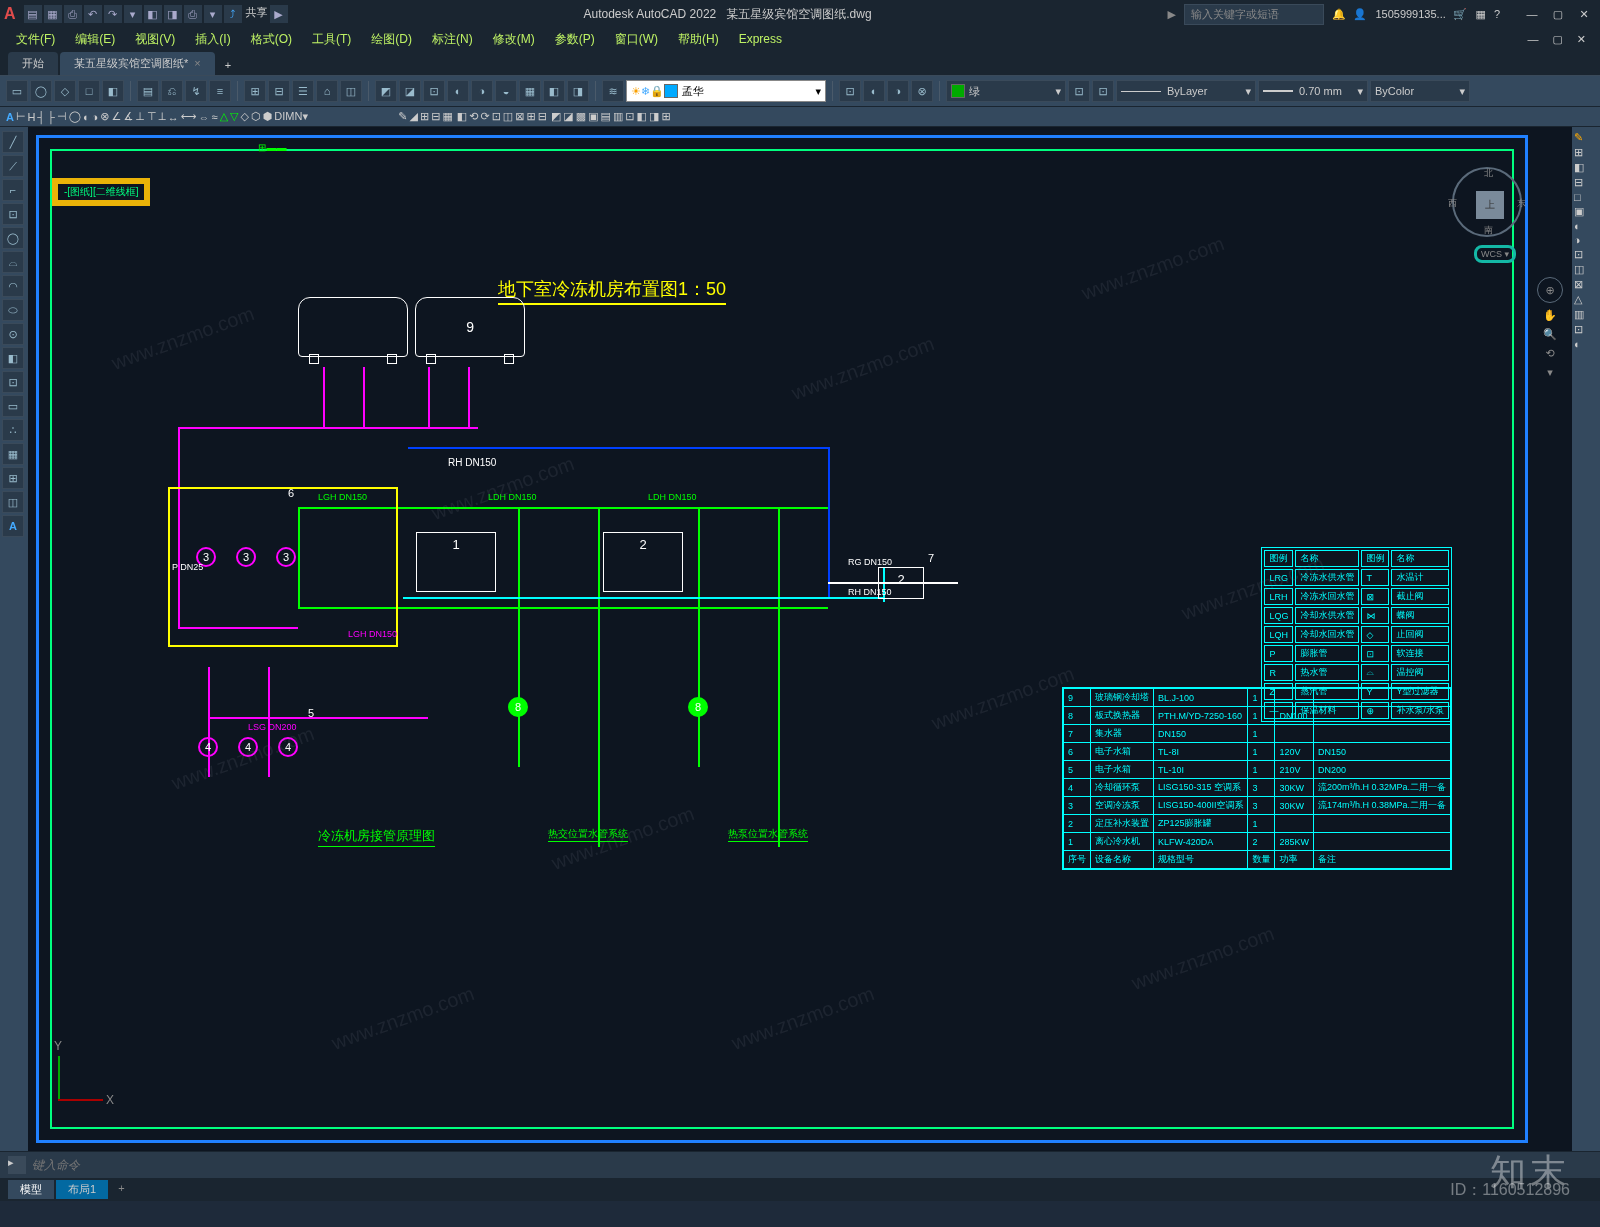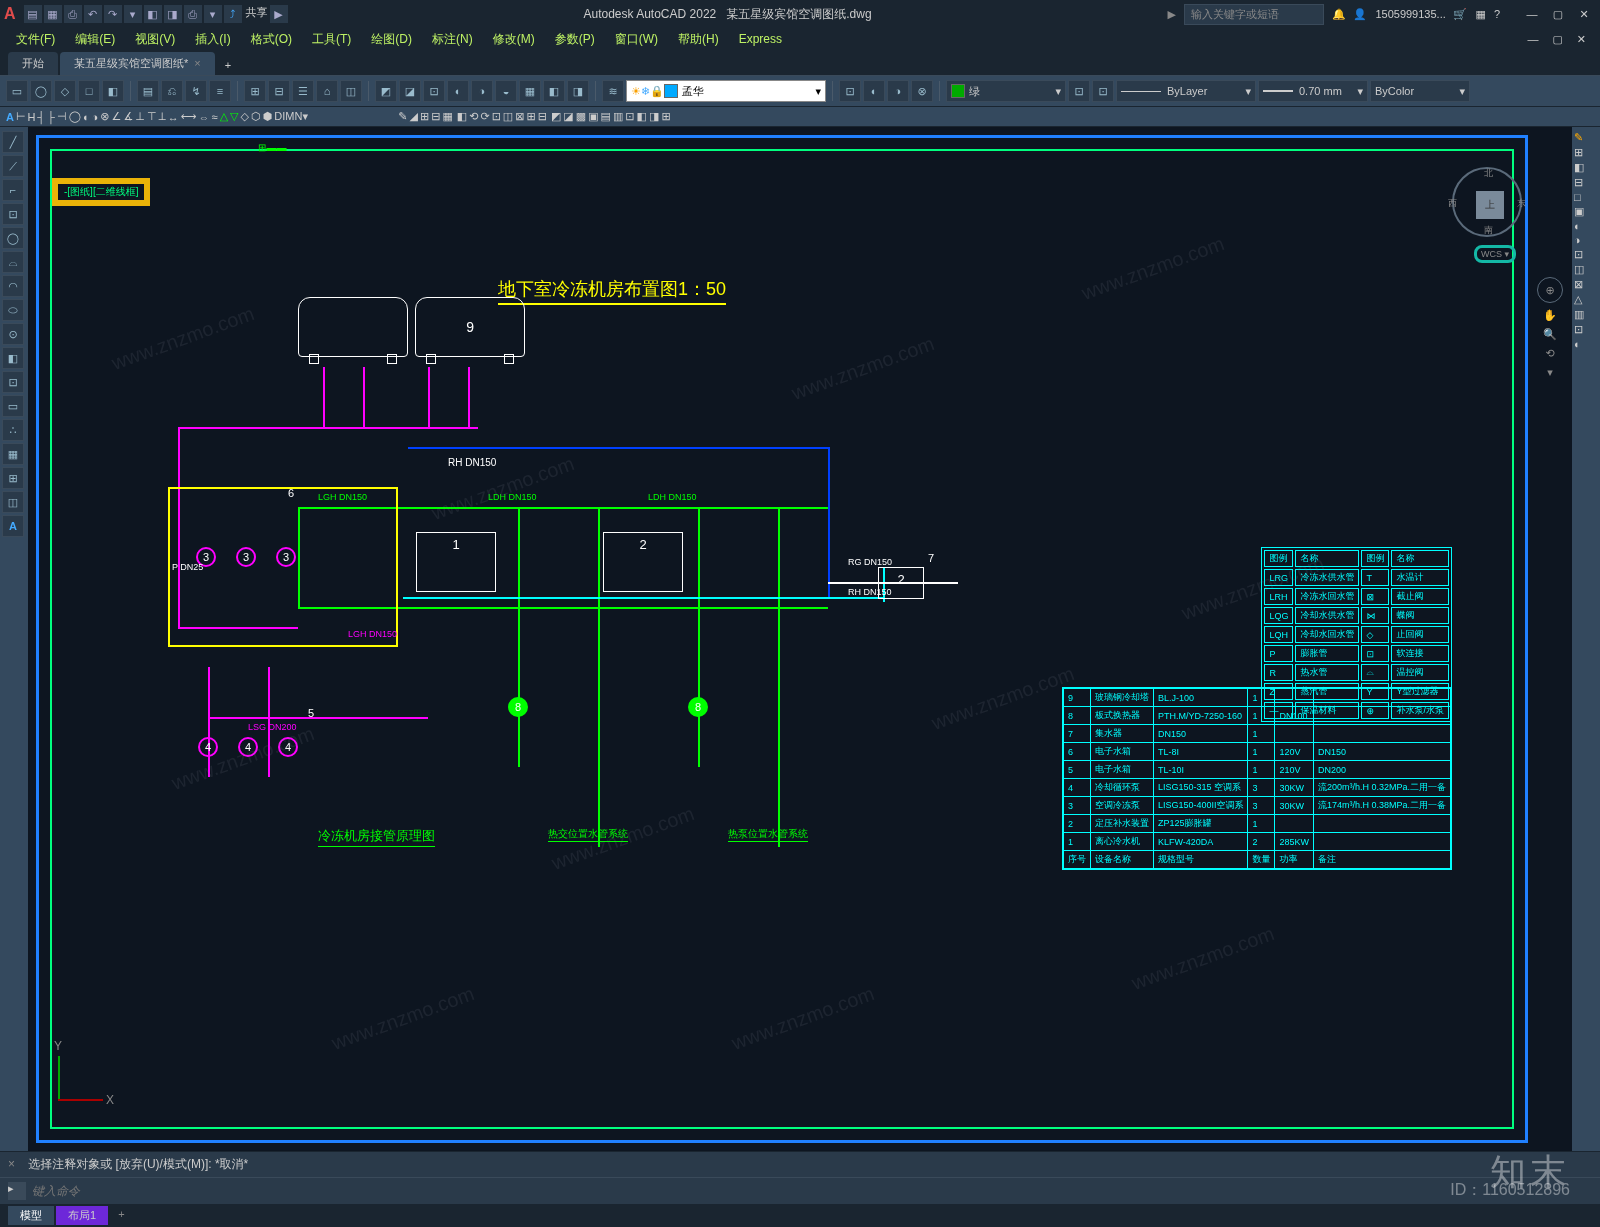--- a/index.html
+++ b/index.html
@@ -67,21 +67,21 @@
 .ucs .x-axis { position:absolute; height:2px; width:45px; background:#aa0000; bottom:0;}
 .ucs .y-lbl { position:absolute; left:-4px; bottom:48px; color:#888; font-size:12px;}
 .ucs .x-lbl { position:absolute; left:48px; bottom:-6px; color:#888; font-size:12px;}
 .rvtb { width:28px; background:#34495e; display:flex; flex-direction:column; gap:2px; padding:4px 2px; }
 .cmdarea { background:#2a3a4a; border-top:1px solid #1a2530; }
 .cmdline { padding:4px 8px; font-size:12px; color:#ccc; background:#2a3a4a; border-bottom:1px solid #3a4a5a; font-family:Consolas,monospace;}
 .cmdinput { padding:4px 8px; display:flex; align-items:center; background:#2a3a4a; }
 .cmdinput .prompt-ico { width:18px; height:18px; background:#3a4a5a; margin-right:6px;}
 .cmdinput input { flex:1; background:transparent; border:none; color:#888; font-size:12px; font-style:italic; outline:none; font-family:Consolas,monospace;}
 .layout-tabs { background:#1a2530; padding:2px 8px; display:flex; gap:2px;}
-.layout-tabs .lt { padding:2px 12px; background:#6d28d9; font-size:11px; cursor:pointer;}
+.layout-tabs .lt { padding:2px 12px; background:#0369a1; font-size:11px; cursor:pointer;}
 .layout-tabs .lt.active { background:#34495e; color:#fff;}
 .layout-tabs .lt-add { padding:2px 8px; color:#888; cursor:pointer;}
 .watermark { position:absolute; right:30px; bottom:30px; color:rgba(255,255,255,0.4); font-size:36px; letter-spacing:4px; font-weight:300; pointer-events:none;}
 .watermark-id { position:absolute; right:30px; bottom:26px; color:rgba(255,255,255,0.4); font-size:16px; pointer-events:none;}
 .wm-url { position:absolute; color:rgba(120,130,140,0.15); font-size:20px; transform:rotate(-20deg); pointer-events:none;}
 </style>
 </head>
 <body>
 
 <div class="titlebar">
@@ -582,24 +582,20 @@
     <span class="vb">◫</span>
     <span class="vb">⊠</span>
     <span class="vb">△</span>
     <span class="vb">▥</span>
     <span class="vb">⊡</span>
     <span class="vb">◐</span>
   </div>
 </div>
 
 <div class="cmdarea">
-  <div class="cmdline">
-    <span style="color:#888;margin-right:6px">×</span>
-    <span>选择注释对象或 [放弃(U)/模式(M)]: *取消*</span>
-  </div>
   <div class="cmdinput">
     <span class="prompt-ico">▸</span>
     <input placeholder="键入命令" style="">
   </div>
 </div>
 
 <div class="layout-tabs">
   <div class="lt active">模型</div>
   <div class="lt">布局1</div>
   <div class="lt-add">+</div>

